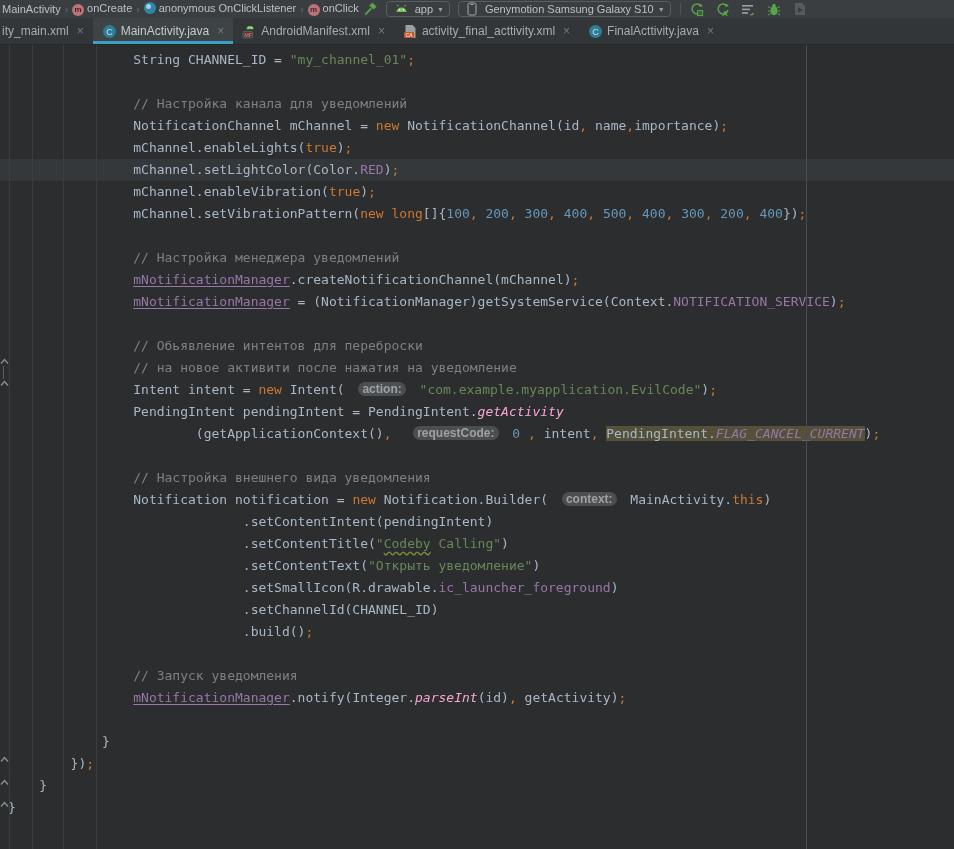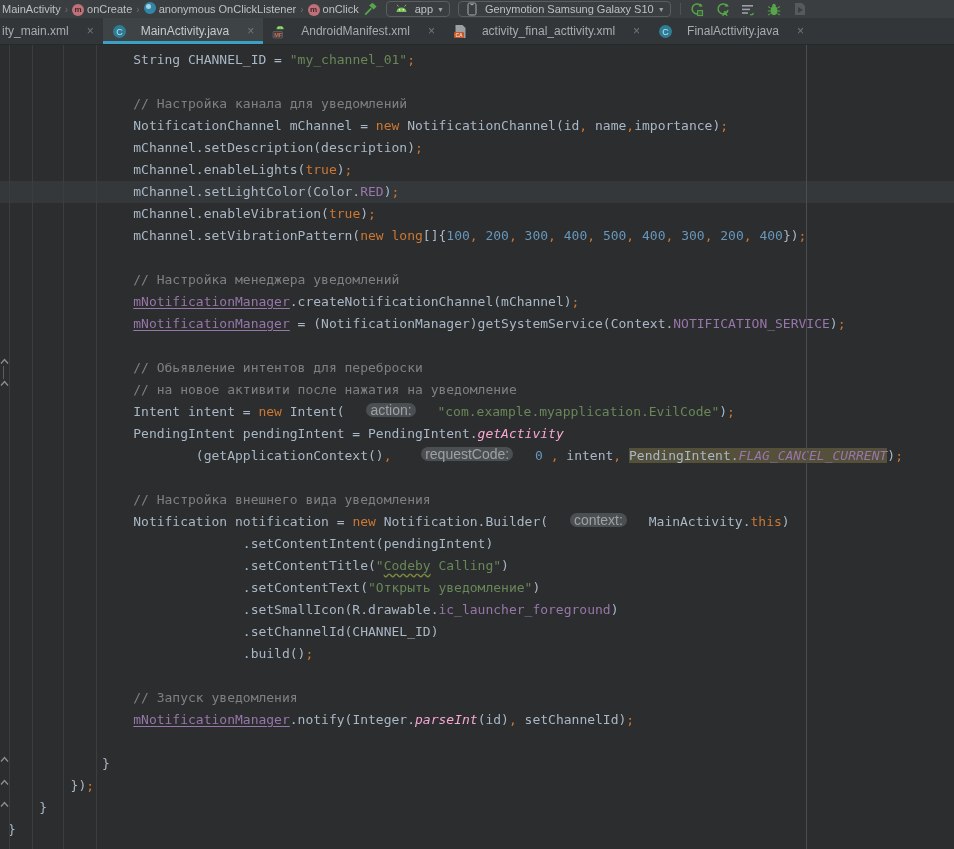--- a/index.html
+++ b/index.html
@@ -1,37 +1,37 @@
 <!DOCTYPE html>
 <html><head>
 <meta charset="utf-8">
 <style>
   html,body{margin:0;padding:0;}
   body{width:954px;height:849px;overflow:hidden;background:#2B2D2E;font-family:"Liberation Sans",sans-serif;}
 
   
   .toolbar{height:18px;background:#3A3E40;display:flex;align-items:center;font-size:11px;color:#BCC0C3;white-space:nowrap;}
   .crumbs{display:flex;align-items:center;padding-left:2px;}
-  .crumb{display:flex;align-items:center;gap:3px;cursor:default;}
+  .crumb{display:flex;gap:3px;cursor:default;}
   .crumb .lbl{color:#BCC0C3;}
   .crumb-sep{color:#6A6E70;margin:0 4px;font-size:10px;}
   .cicon{width:12px;height:12px;border-radius:50%;display:inline-flex;align-items:center;justify-content:center;font-size:8px;font-weight:bold;}
   .cicon.method{background:#BE7178;color:#47262B;}
   .cicon.anon{background:#3186A8;color:#BFE3F0;position:relative;}
   .cicon.anon::after{content:"";position:absolute;width:5px;height:5px;border-radius:50%;background:#C5E4EE;top:2px;left:2px;opacity:.8;}
   .tool-ic{width:17px;height:16px;display:inline-flex;align-items:center;justify-content:center;margin:0 3px;}
   .combo{display:flex;align-items:center;gap:4px;border:1px solid #5A5E60;border-radius:4px;height:14px;padding:0 5px;margin:0 4px;background:#3A3E40;}
   .combo .arrow{color:#9DA0A3;font-size:7px;}
   .tb-divider{width:1px;height:12px;background:#4E5254;margin:0 5px;}
   .actions{display:flex;align-items:center;gap:9px;margin-left:2px;}
   .actions .tool-ic{margin:0;}
 
   
   .tabbar{height:26px;background:#333638;display:flex;align-items:stretch;border-bottom:1px solid #26292A;font-size:12px;color:#A8ACAF;white-space:nowrap;}
-  .tab{display:flex;align-items:center;gap:14px;padding:0 9px;cursor:default;}
+  .tab{display:flex;align-items:center;gap:4px;padding:0 9px;cursor:default;}
   .tab .ticon{width:15px;height:15px;display:inline-flex;align-items:center;justify-content:center;flex:none;}
   .tab .close{color:#75797C;font-size:12px;margin-left:4px;}
   .tab.selected{background:#3E4345;color:#C6CACD;box-shadow:inset 0 -3px 0 #3BA0C6;}
   .tab.first{padding-left:2px;}
 
   
   .editor{position:relative;height:805px;background:#2B2D2E;overflow:hidden;}
   .guide{position:absolute;top:0;bottom:0;width:1px;background:#3A3E3F;z-index:2;pointer-events:none;}
   .margin-guide{position:absolute;top:0;bottom:0;width:1px;background:#4A4E50;z-index:2;pointer-events:none;}
   .code{position:relative;z-index:1;padding-top:4px;font-family:"DejaVu Sans Mono",monospace;font-size:13px;line-height:22px;}
@@ -41,21 +41,21 @@
   .tok.k,.tok.o{color:#CC7832;}
   .tok.s{color:#6A8759;}
   .tok.sw{color:#6A8759;text-decoration:underline wavy #7E8E3A;text-underline-offset:3px;}
   .tok.c{color:#808080;}
   .tok.n{color:#6897BB;}
   .tok.f{color:#9876AA;text-decoration:underline;text-underline-offset:2px;}
   .tok.sc{color:#9876AA;}
   .tok.sm{color:#f9a8d4;font-style:italic;}
   .tok.hp{color:#A9B7C6;background:#54503A;}
   .tok.hsc{color:#9876AA;font-style:italic;background:#54503A;}
-  .tok.chip{display:inline-block;background:#4B4F52;color:#9DA1A4;font-family:"Liberation Sans",sans-serif;font-size:14px;line-height:14px;border-radius:7px;padding:0 4px;margin:0 14px;vertical-align:1px;}
+  .tok.chip{display:inline-block;background:#4B4F52;color:#9DA1A4;font-family:"Liberation Sans",sans-serif;font-size:12px;line-height:14px;border-radius:7px;padding:0 4px;margin:0 6px;vertical-align:1px;font-weight:bold;}
   .fold{position:absolute;left:0;z-index:3;width:9px;height:9px;}
   .fold-line{position:absolute;left:3px;width:1px;background:#5A5E60;z-index:3;}
 </style>
 </head>
 <body>
 
 <div class="toolbar">
   <div class="crumbs" id="breadcrumbs">
       <span class="crumb">
         <span class="lbl">MainActivity</span>
@@ -223,21 +223,20 @@
     </svg>
   <svg class="fold" style="top:755px" viewBox="0 0 9 9">
       <polyline points="1,6.5 4.5,2.5 8,6.5" fill="none" stroke="#8A8E90" stroke-width="1.4"></polyline>
     </svg>
 
   <div class="code" id="code">
       <div class="line"><span class="tok p">                String CHANNEL_ID = </span><span class="tok s">"my_channel_01"</span><span class="tok o">;</span></div>
       <div class="line"></div>
       <div class="line"><span class="tok c">                // Настройка канала для уведомлений</span></div>
       <div class="line"><span class="tok p">                NotificationChannel mChannel = </span><span class="tok k">new</span><span class="tok p"> NotificationChannel(id</span><span class="tok o">,</span><span class="tok p"> name</span><span class="tok o">,</span><span class="tok p">importance)</span><span class="tok o">;</span></div>
-      <div class="line"><span class="tok p">                mChannel.setDescription(description)</span><span class="tok o">;</span></div>
       <div class="line"><span class="tok p">                mChannel.enableLights(</span><span class="tok k">true</span><span class="tok p">)</span><span class="tok o">;</span></div>
       <div class="line hl"><span class="tok p">                mChannel.setLightColor(Color.</span><span class="tok sc">RED</span><span class="tok p">)</span><span class="tok o">;</span></div>
       <div class="line"><span class="tok p">                mChannel.enableVibration(</span><span class="tok k">true</span><span class="tok p">)</span><span class="tok o">;</span></div>
       <div class="line"><span class="tok p">                mChannel.setVibrationPattern(</span><span class="tok k">new</span><span class="tok p"> </span><span class="tok k">long</span><span class="tok p">[]{</span><span class="tok n">100</span><span class="tok o">,</span><span class="tok p"> </span><span class="tok n">200</span><span class="tok o">,</span><span class="tok p"> </span><span class="tok n">300</span><span class="tok o">,</span><span class="tok p"> </span><span class="tok n">400</span><span class="tok o">,</span><span class="tok p"> </span><span class="tok n">500</span><span class="tok o">,</span><span class="tok p"> </span><span class="tok n">400</span><span class="tok o">,</span><span class="tok p"> </span><span class="tok n">300</span><span class="tok o">,</span><span class="tok p"> </span><span class="tok n">200</span><span class="tok o">,</span><span class="tok p"> </span><span class="tok n">400</span><span class="tok p">})</span><span class="tok o">;</span></div>
       <div class="line"></div>
       <div class="line"><span class="tok c">                // Настройка менеджера уведомлений</span></div>
       <div class="line"><span class="tok p">                </span><span class="tok f">mNotificationManager</span><span class="tok p">.createNotificationChannel(mChannel)</span><span class="tok o">;</span></div>
       <div class="line"><span class="tok p">                </span><span class="tok f">mNotificationManager</span><span class="tok p"> = (NotificationManager)getSystemService(Context.</span><span class="tok sc">NOTIFICATION_SERVICE</span><span class="tok p">)</span><span class="tok o">;</span></div>
       <div class="line"></div>
       <div class="line"><span class="tok c">                // Обьявление интентов для переброски</span></div>
@@ -249,20 +248,20 @@
       <div class="line"><span class="tok c">                // Настройка внешнего вида уведомления</span></div>
       <div class="line"><span class="tok p">                Notification notification = </span><span class="tok k">new</span><span class="tok p"> Notification.Builder( </span><span class="tok chip">context:</span><span class="tok p"> MainActivity.</span><span class="tok k">this</span><span class="tok p">)</span></div>
       <div class="line"><span class="tok p">                              .setContentIntent(pendingIntent)</span></div>
       <div class="line"><span class="tok p">                              .setContentTitle(</span><span class="tok s">"</span><span class="tok sw">Codeby</span><span class="tok s"> Calling"</span><span class="tok p">)</span></div>
       <div class="line"><span class="tok p">                              .setContentText(</span><span class="tok s">"Открыть уведомление"</span><span class="tok p">)</span></div>
       <div class="line"><span class="tok p">                              .setSmallIcon(R.drawable.</span><span class="tok sc">ic_launcher_foreground</span><span class="tok p">)</span></div>
       <div class="line"><span class="tok p">                              .setChannelId(CHANNEL_ID)</span></div>
       <div class="line"><span class="tok p">                              .build()</span><span class="tok o">;</span></div>
       <div class="line"></div>
       <div class="line"><span class="tok c">                // Запуск уведомления</span></div>
-      <div class="line"><span class="tok p">                </span><span class="tok f">mNotificationManager</span><span class="tok p">.notify(Integer.</span><span class="tok sm">parseInt</span><span class="tok p">(id)</span><span class="tok o">,</span><span class="tok p"> setChannelId)</span><span class="tok o">;</span></div>
+      <div class="line"><span class="tok p">                </span><span class="tok f">mNotificationManager</span><span class="tok p">.notify(Integer.</span><span class="tok sm">parseInt</span><span class="tok p">(id)</span><span class="tok o">,</span><span class="tok p"> getActivity)</span><span class="tok o">;</span></div>
       <div class="line"></div>
       <div class="line"><span class="tok p">            }</span></div>
       <div class="line"><span class="tok p">        })</span><span class="tok o">;</span></div>
       <div class="line"><span class="tok p">    }</span></div>
       <div class="line"><span class="tok p">}</span></div>
     </div>
 </div>
 
 </body></html>

